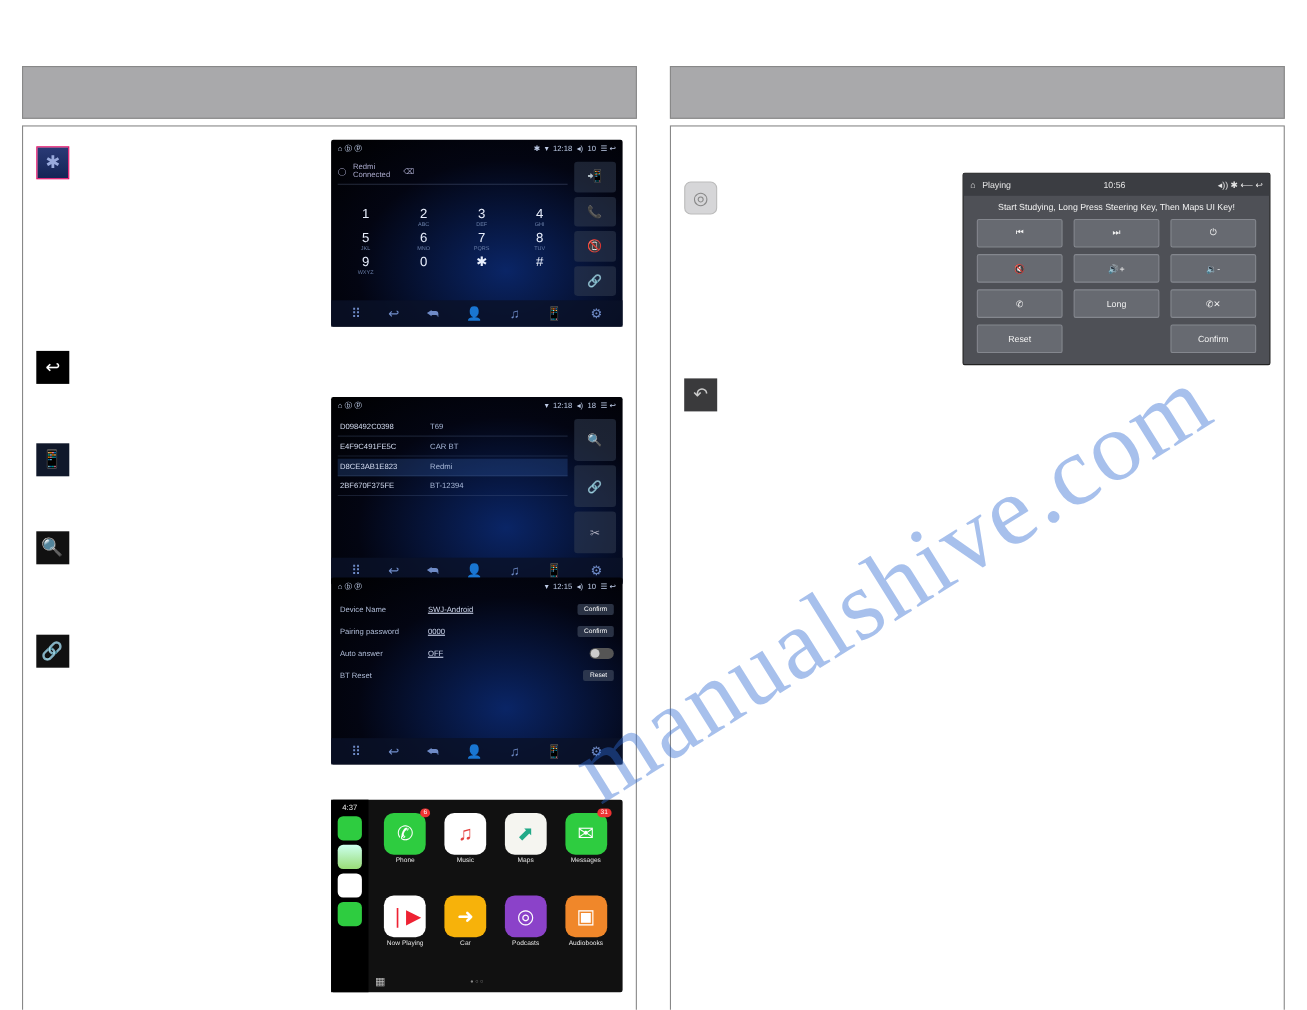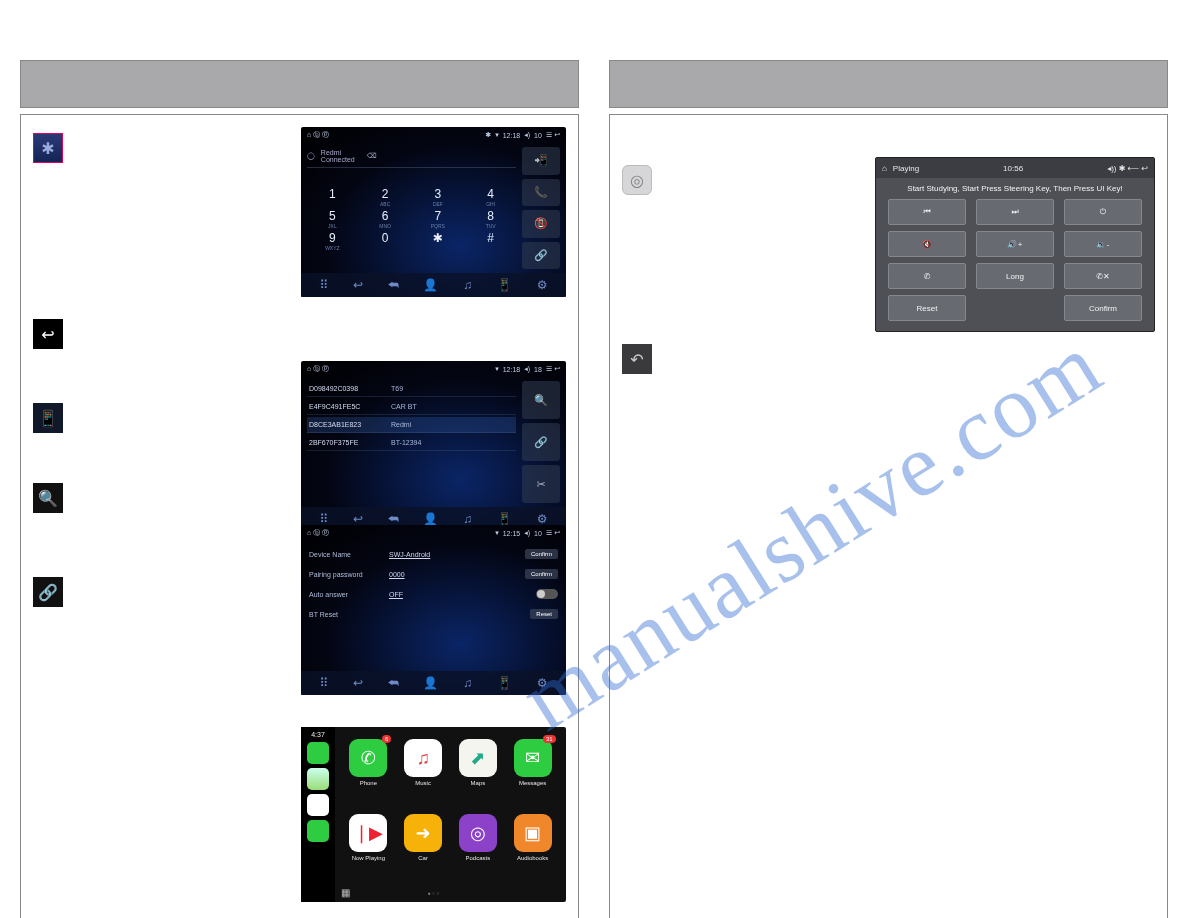--- a/index.html
+++ b/index.html
@@ -399,21 +399,21 @@
         </div>
         <div class="steer">
           <div class="steer-top">
             <span>⌂</span>
             <span>Playing</span>
             <span class="sp"></span>
             <span>10:56</span>
             <span class="sp"></span>
             <span>◂)) ✱ ⟵ ↩</span>
           </div>
-          <div class="steer-msg">Start Studying, Start Press Steering Key, Then Press UI Key!</div>
+          <div class="steer-msg">Start Studying, Long Press Steering Key, Then Maps UI Key!</div>
           <div class="steer-grid" id="steergrid">
               <div class="sbtn">⏮</div>
               <div class="sbtn">⏭</div>
               <div class="sbtn">⏻</div>
               <div class="sbtn">🔇</div>
               <div class="sbtn">🔊+</div>
               <div class="sbtn">🔉-</div>
               <div class="sbtn">✆</div>
               <div class="sbtn">Long</div>
               <div class="sbtn">✆✕</div>

